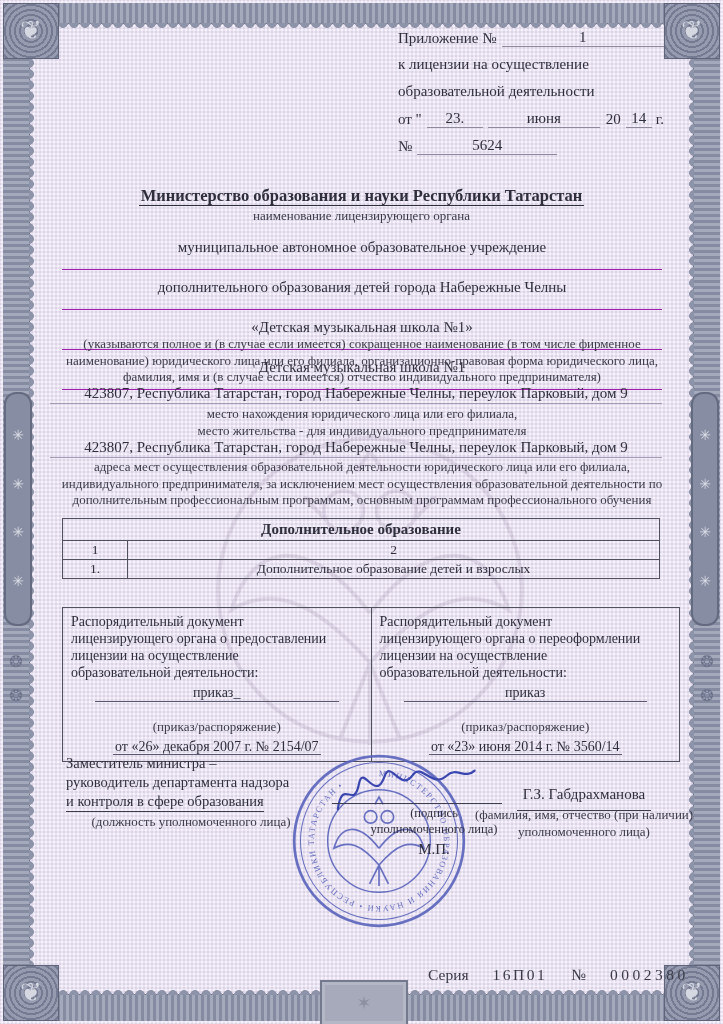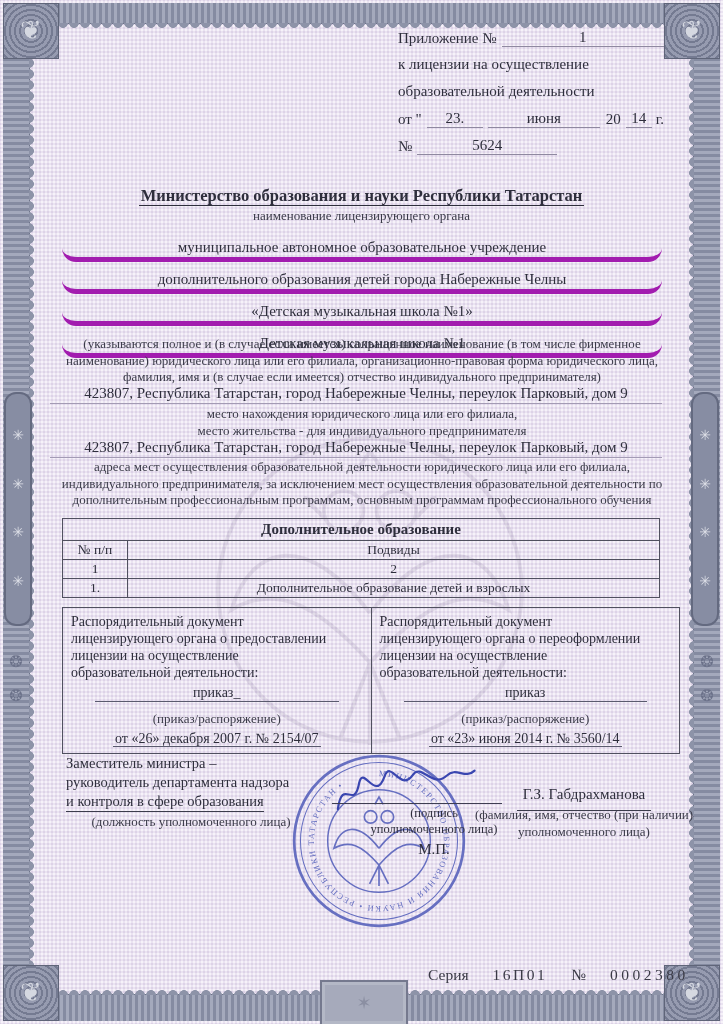--- a/index.html
+++ b/index.html
@@ -70,37 +70,37 @@
   
   .hdr{position:absolute;left:398px;top:28px;width:266px;font-size:15px;line-height:1.2;}
   .hdr-row{display:flex;align-items:flex-end;margin-bottom:8px;white-space:nowrap;}
   .hdr-row .fill{flex:1;margin-left:5px;}
   .hdr-plain{margin-bottom:9px;}
   
   .title{position:absolute;left:0;right:0;top:186px;text-align:center;font-size:16.5px;font-weight:bold;}
   .title span{border-bottom:1.4px solid #2e2e3c;padding:0 2px;}
   .title-cap{position:absolute;left:0;right:0;top:208px;}
   .formlines{position:absolute;left:62px;right:61px;top:230px;}
-  .form-line{height:26px;border-bottom:5px solid #a21caf;text-align:center;font-size:15px;
-    display:flex;align-items:flex-end;justify-content:center;padding-bottom:1px;border-radius:14px;}
+  .form-line{height:26px;border-bottom:1px solid #a21caf;text-align:center;font-size:15px;
+    display:flex;align-items:flex-end;justify-content:center;padding-bottom:13px;}
   .caption-block{position:absolute;left:58px;right:57px;}
   .addr{position:absolute;left:50px;right:61px;height:22px;border-bottom:1px solid #a39bb4;
     text-align:center;font-size:15px;display:flex;align-items:flex-end;justify-content:center;padding-bottom:1px;}
   
   .edu-table{position:absolute;left:62px;top:518px;width:598px;border-collapse:collapse;
     font-size:13.5px;color:#2e2e3c;}
   .edu-table td{border:1px solid #50505f;text-align:center;padding:1px 4px;}
   .edu-table .t-title{font-size:15px;font-weight:bold;padding:2px 4px;}
   .edu-table .c1{width:56px;}
   
   .boxes{position:absolute;left:62px;top:607px;width:616px;display:flex;border:1px solid #50505f;}
   .box{flex:1;padding:5px 8px 6px 8px;font-size:14px;line-height:1.22;}
   .box + .box{border-left:1px solid #50505f;}
   .box .doc-fill{display:block;margin:3px 24px 0 24px;text-align:center;border-bottom:1px solid #5a5a6e;}
-  .box .cap{margin-top:9px;}
+  .box .cap{margin-top:17px;}
   .box .doc-date{text-align:center;margin-top:2px;}
   .box .doc-date span{border-bottom:1px solid #5a5a6e;padding:0 2px;}
   
   .pos-block{position:absolute;left:66px;top:754px;width:268px;font-size:14.5px;line-height:1.32;}
   .pos-block .ul{border-bottom:1px solid #3c3c4c;display:inline-block;}
   .pos-cap{margin-top:2px;width:250px;}
   .stamp{position:absolute;left:290px;top:752px;width:178px;height:178px;opacity:.88;}
   .sig-svg{position:absolute;left:330px;top:762px;width:150px;height:52px;transform:rotate(-6deg);}
   .sig-line{position:absolute;left:332px;top:803px;width:170px;border-top:1.2px solid #3e3e52;}
   .sig-cap{position:absolute;left:310px;top:806px;width:200px;text-align:center;font-size:12.5px;line-height:1.25;padding-left:24px;}
@@ -214,24 +214,20 @@
     </div>
 
     <div class="addr" style="top:434px">423807, Республика Татарстан, город Набережные Челны, переулок Парковый, дом 9</div>
     <div class="cap caption-block" style="top:459px">адреса мест осуществления образовательной деятельности юридического лица или его филиала, индивидуального предпринимателя, за исключением мест осуществления образовательной деятельности по дополнительным профессиональным программам, основным программам профессионального обучения</div>
 
     <table class="edu-table">
       <tbody>
         <tr>
             <td colspan="2" class="t-title">Дополнительное образование</td>
           </tr>
-        <tr>
-          <td class="c1">№ п/п</td>
-          <td>Подвиды</td>
-        </tr>
         <tr>
           <td class="c1">1</td>
           <td>2</td>
         </tr>
         <tr>
           <td class="c1">1.</td>
           <td>Дополнительное образование детей и взрослых</td>
         </tr>
       </tbody>
     </table>

